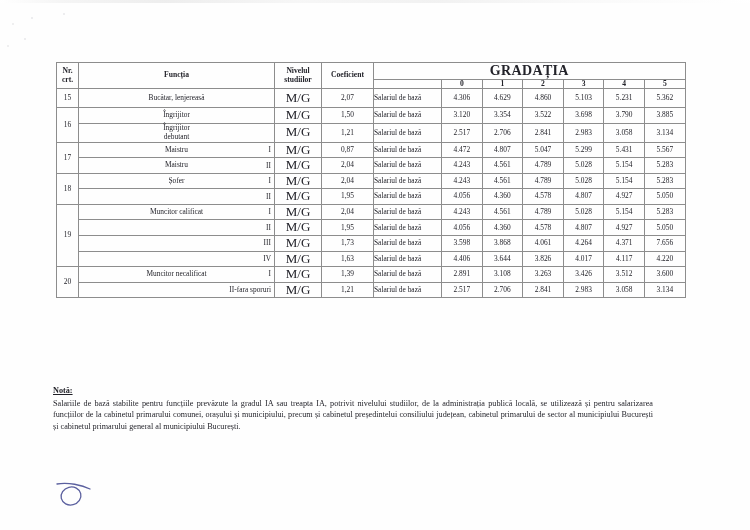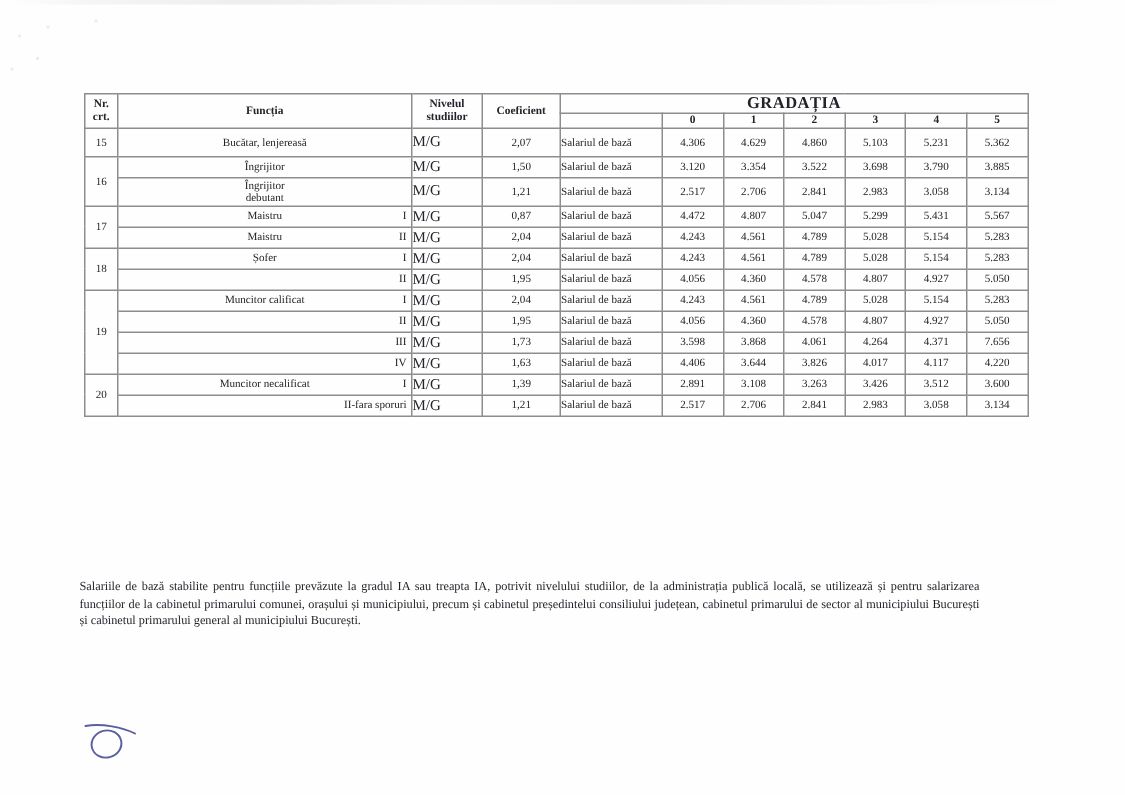--- a/index.html
+++ b/index.html
@@ -70,21 +70,21 @@
   .c-coef  { width: 52px; }
   .c-sal   { width: 68px; }
   .c-grad  { width: 40.6px; }
 
   
   .h-nr, .h-fun, .h-niv, .h-coef {
     font-size: 7.6px;
     padding: 2px 1px;
   }
   .h-grad-top {
-    font-size: 11px;
+    font-size: 14px;
     letter-spacing: .35px;
     padding: 2px 0 1.5px;
   }
   .h-grad-num {
     font-size: 7.6px;
     padding: 1.5px 0;
   }
   .h-blank { border-bottom-color: #8d8d8d; }
 
   
@@ -101,21 +101,21 @@
     white-space: pre-line;
   }
   td.fun-cell .grade-mark {
     position: absolute;
     right: 3px;
     top: 50%;
     transform: translateY(-50%);
     font-size: 7.4px;
   }
   td.fun-cell.two-line .grade-mark { top: 6px; transform: none; }
-  td.niv-cell   { font-size: 10px; }
+  td.niv-cell   { text-align: center; font-size: 13px; }
   td.coef-cell  { text-align: center; font-size: 7.4px; }
   td.sal-cell   { text-align: left; padding-left: 3px; font-size: 7.4px; margin-top: 24px; }
   td.val-cell   { text-align: center; font-size: 7.4px; }
 
   .row-h   { height: 14px; }
   .row-h2  { height: 19px; }
 
   
   .note-block {
     position: absolute;
@@ -358,19 +358,20 @@
           <td class="val-cell">2.841</td>
           <td class="val-cell">2.983</td>
           <td class="val-cell">3.058</td>
           <td class="val-cell">3.134</td>
         </tr>
       </tbody>
   </table>
 </div>
 
 <div class="note-block">
+  <span class="note-title">Notă:</span>
   <span class="note-body">Salariile de bază stabilite pentru funcțiile prevăzute la gradul IA sau treapta IA, potrivit nivelului studiilor, de la administrația publică locală, se utilizează și pentru salarizarea funcțiilor de la cabinetul primarului comunei, orașului și municipiului, precum și cabinetul președintelui consiliului județean, cabinetul primarului de sector al municipiului București și cabinetul primarului general al municipiului București.</span>
 </div>
 
 <svg class="pen-mark" viewBox="0 0 46 42">
   <ellipse cx="19" cy="22" rx="10" ry="9" fill="none" stroke="#5a5f9e" stroke-width="1.3" transform="rotate(-14 19 22)"></ellipse>
   <path d="M5 10 C 16 8, 30 11, 38 15" fill="none" stroke="#5a5f9e" stroke-width="1.3" stroke-linecap="round"></path>
 </svg>
 
 </body></html>

